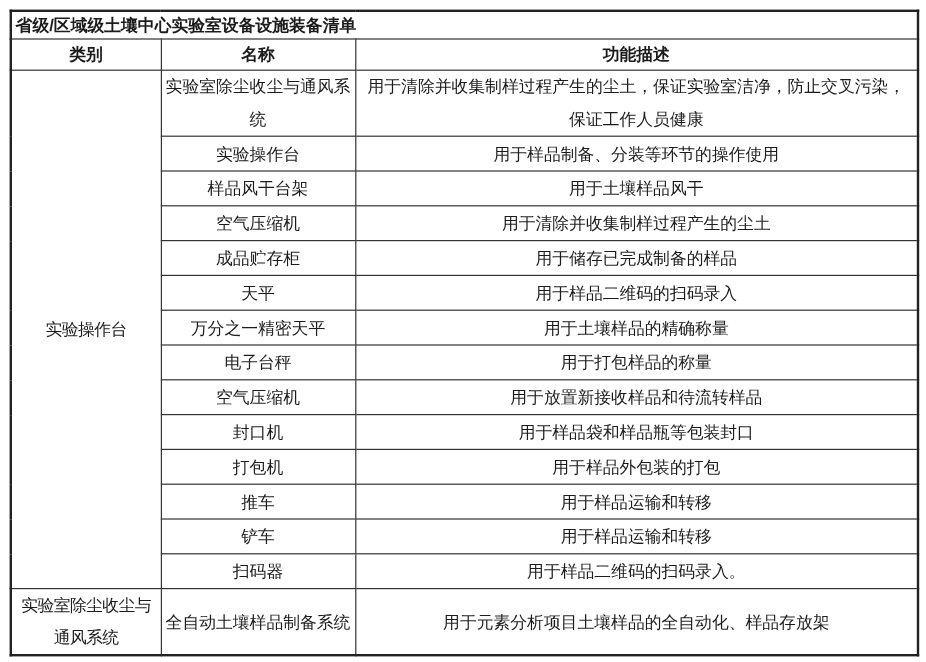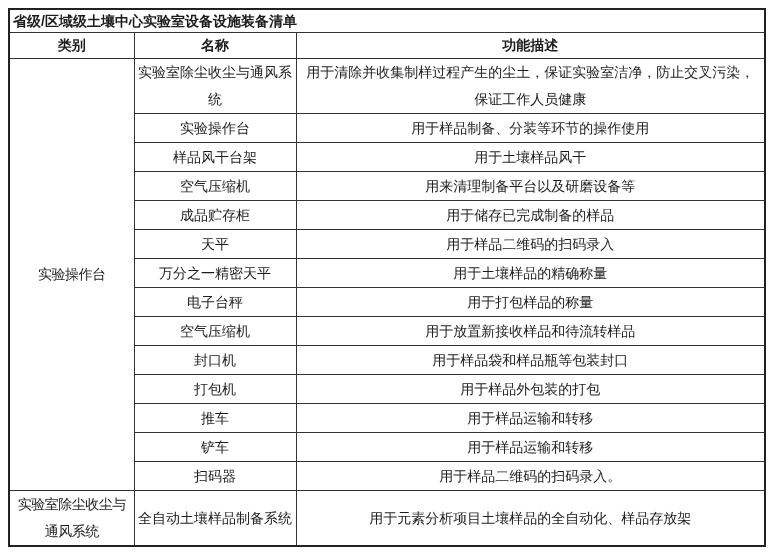--- a/index.html
+++ b/index.html
@@ -87,21 +87,21 @@
         <tr>
           <td>实验操作台</td>
           <td>用于样品制备、分装等环节的操作使用</td>
         </tr>
         <tr>
           <td>样品风干台架</td>
           <td>用于土壤样品风干</td>
         </tr>
         <tr>
           <td>空气压缩机</td>
-          <td>用来清理制备平台以及研磨设备等</td>
+          <td>用于清除并收集制样过程产生的尘土</td>
         </tr>
         <tr>
           <td>成品贮存柜</td>
           <td>用于储存已完成制备的样品</td>
         </tr>
         <tr>
           <td>天平</td>
           <td>用于样品二维码的扫码录入</td>
         </tr>
         <tr>

